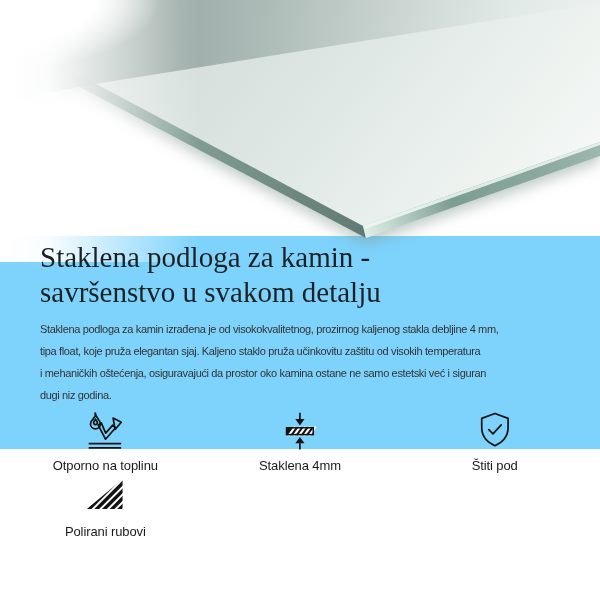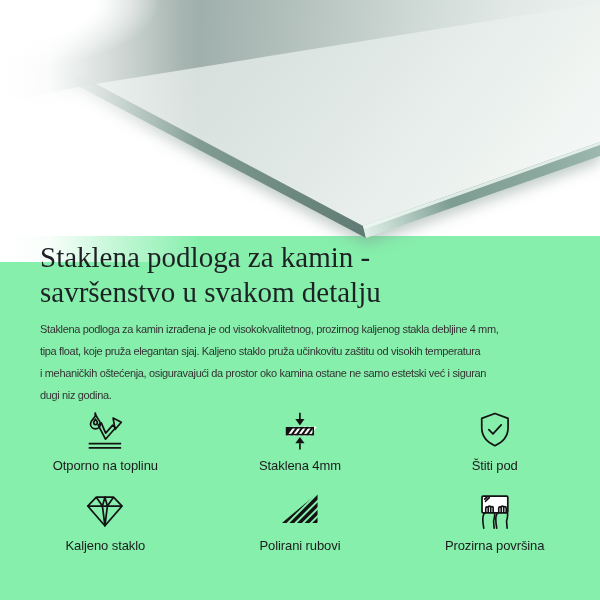--- a/index.html
+++ b/index.html
@@ -1,20 +1,20 @@
 <!DOCTYPE html>
 <html><head>
 <meta charset="utf-8">
 <style>
   html,body{margin:0;padding:0;}
   body{
     width:600px;height:600px;overflow:hidden;background:#fff;
     font-family:"Liberation Sans", sans-serif;color:#333;
   }
-  .page{position:relative;width:600px;height:600px;background:#86efac;}
+  .page{position:relative;width:600px;height:449px;background:#7dd3fc;}
 
   
   .hero{position:relative;width:600px;height:236px;background:#fff;}
   .glass-wrap{
     position:absolute;left:0;top:0;width:600px;height:262px;
     filter:drop-shadow(0 6px 7px rgba(128,150,142,0.50));
   }
   .glass-wrap > div{position:absolute;inset:0;}
   .glass-surface{
     clip-path:polygon(0 0,600px 0,600px 142px,363px 226px,0 33px);
@@ -53,21 +53,20 @@
   .desc{
     position:relative;margin:8px 15px 0 40px;
     font-size:11px;line-height:22px;color:#333;
     letter-spacing:-0.35px;white-space:pre;
   }
 
   
   .features{
     margin:2px 8px 0;display:grid;
     grid-template-columns:repeat(3,1fr);
-    row-gap:14px;
   }
   .feature{display:flex;flex-direction:column;align-items:center;}
   .icon-box{height:46px;display:flex;align-items:center;justify-content:center;}
   .icon-box svg{height:42px;width:auto;display:block;}
   .feature-label{
     margin-top:4px;font-size:13px;line-height:16px;color:#1b1b1b;letter-spacing:-0.1px;
   }
   .st{stroke:#131313;fill:none;stroke-width:1.8;}
 </style>
 </head>
@@ -136,31 +135,20 @@
     <div class="feature">
       <div class="icon-box">
         <svg viewBox="0 0 48 44">
           <path class="st" d="M24 3.6 L37.8 8.8 V18.4 C37.8 27.6 32.2 33.8 24 37.4 C15.8 33.8 10.2 27.6 10.2 18.4 V8.8 Z" stroke-width="2.2" stroke-linejoin="round"></path>
           <path class="st" d="M17.6 20.6 L22 25 L30.6 15.6" stroke-width="2.4" stroke-linecap="round" stroke-linejoin="round"></path>
         </svg>
       </div>
       <div class="feature-label">Štiti pod</div>
     </div>
 
-    <div class="feature">
-      <div class="icon-box">
-        <svg viewBox="0 0 48 44">
-          <path class="st" d="M15 7.5 H33 L42 16.8 L24 37.5 L6 16.8 Z" stroke-width="1.9" stroke-linejoin="round"></path>
-          <path class="st" d="M6 16.8 H42" stroke-width="1.6"></path>
-          <path class="st" d="M15 7.5 L21.4 16.8 L24 7.5 L26.6 16.8 L33 7.5" stroke-width="1.6" stroke-linejoin="round"></path>
-          <path class="st" d="M21.4 16.8 L24 37.5 L26.6 16.8" stroke-width="1.6" stroke-linejoin="round"></path>
-        </svg>
-      </div>
-      <div class="feature-label">Kaljeno staklo</div>
-    </div>
 
     <div class="feature">
       <div class="icon-box">
         <svg viewBox="0 0 48 44">
           <defs>
               <clipPath id="tri">
                 <path d="M5 34.5 H42.5 V3.5 Z"></path>
               </clipPath>
             </defs>
           <g clip-path="url(#tri)" stroke="#131313" stroke-width="3.6">
@@ -169,26 +157,15 @@
               <path d="M8 42 L50 0"></path>
             <path d="M16 42 L58 0"></path>
               <path d="M24 42 L66 0"></path>
               <path d="M32 42 L74 0"></path>
           </g>
         </svg>
       </div>
       <div class="feature-label">Polirani rubovi</div>
     </div>
 
-    <div class="feature">
-      <div class="icon-box">
-        <svg viewBox="0 0 48 44">
-          <rect x="10.5" y="6.5" width="27" height="17.5" rx="1.2" fill="#fff" stroke="#131313" stroke-width="1.8"></rect>
-          <path class="st" d="M14.2 11.8 L18 7.9 M13.4 9.6 L15.6 7.4" stroke-width="1.4" stroke-linecap="round"></path>
-          <path id="handL" fill="none" stroke="#131313" stroke-width="1.7" stroke-linecap="round" stroke-linejoin="round" d="M12.3 40 C11.5 35.5 11.2 28.6 11.9 26.4 C12.4 24.9 13.3 24 14.4 23.6 L14.4 19 A1.3 1.3 0 0 1 17 19 L17 22.7 L17 18.2 A1.3 1.3 0 0 1 19.6 18.2 L19.6 22.6 L19.6 18.7 A1.3 1.3 0 0 1 22.2 18.7 L22.2 23 C23.3 23.5 23.9 24.4 23.8 25.8 C23.7 28 23.2 30.6 22.6 32.6 L23.2 40"></path>
-          <use href="#handL" transform="translate(13.6 0)"></use>
-        </svg>
-      </div>
-      <div class="feature-label">Prozirna površina</div>
-    </div>
 
   </div>
 </div>
 
 </body></html>

